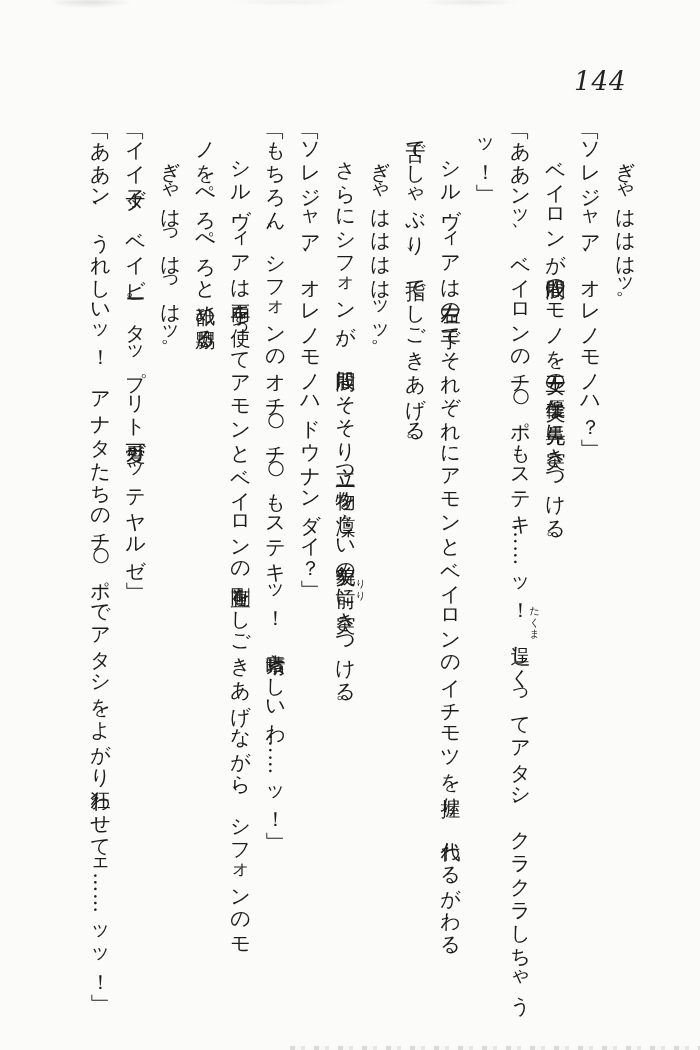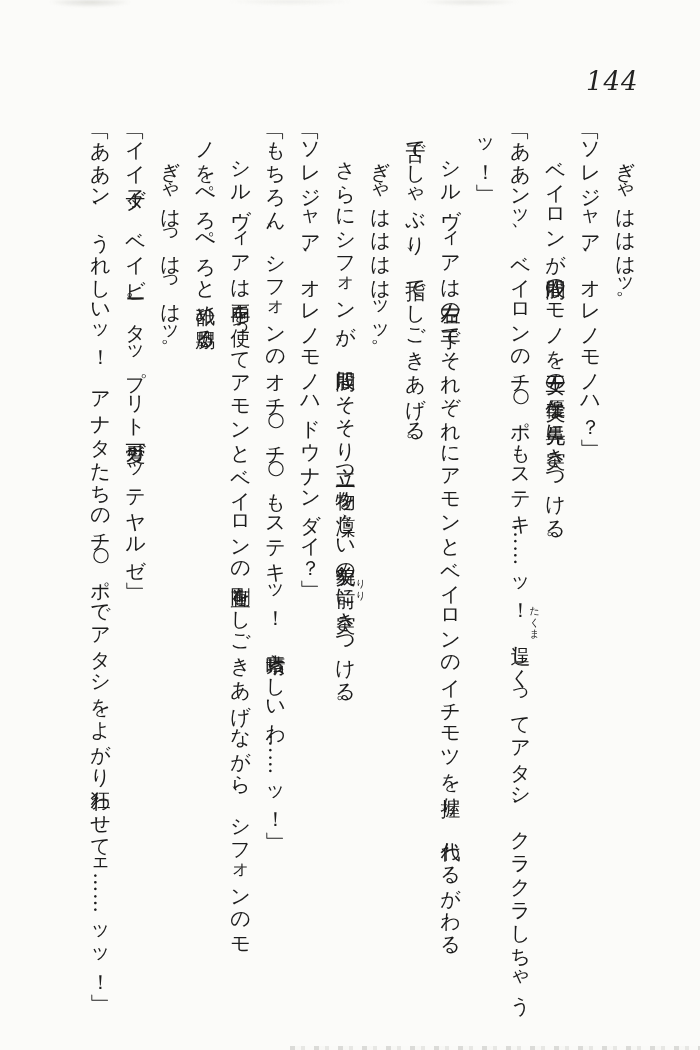--- a/index.html
+++ b/index.html
@@ -16,21 +16,21 @@
     overflow:hidden;
   }
   .page{
     position:absolute;
     inset:0;
   }
   
   .page-number{
     position:absolute;
     top:66px;
-    left:586px;
+    left:574px;
     font-size:26px;
     font-style:italic;
     letter-spacing:1px;
     color:#222;
   }
   
   .text-block{
     position:absolute;
     top:127px;
     left:83px;

